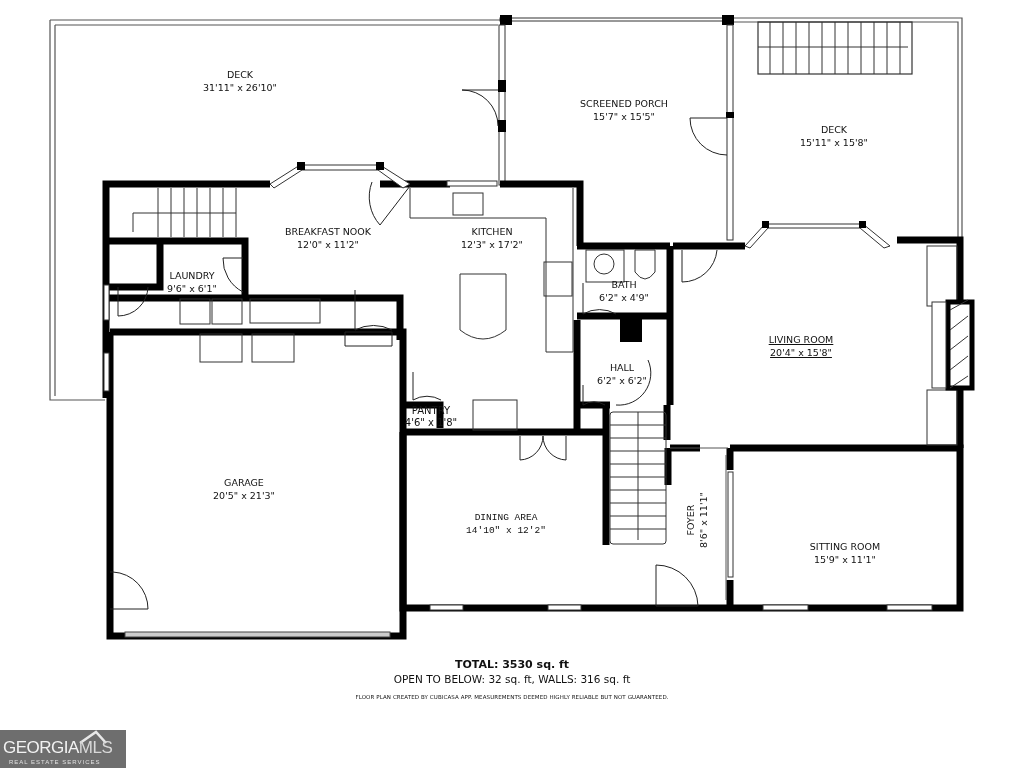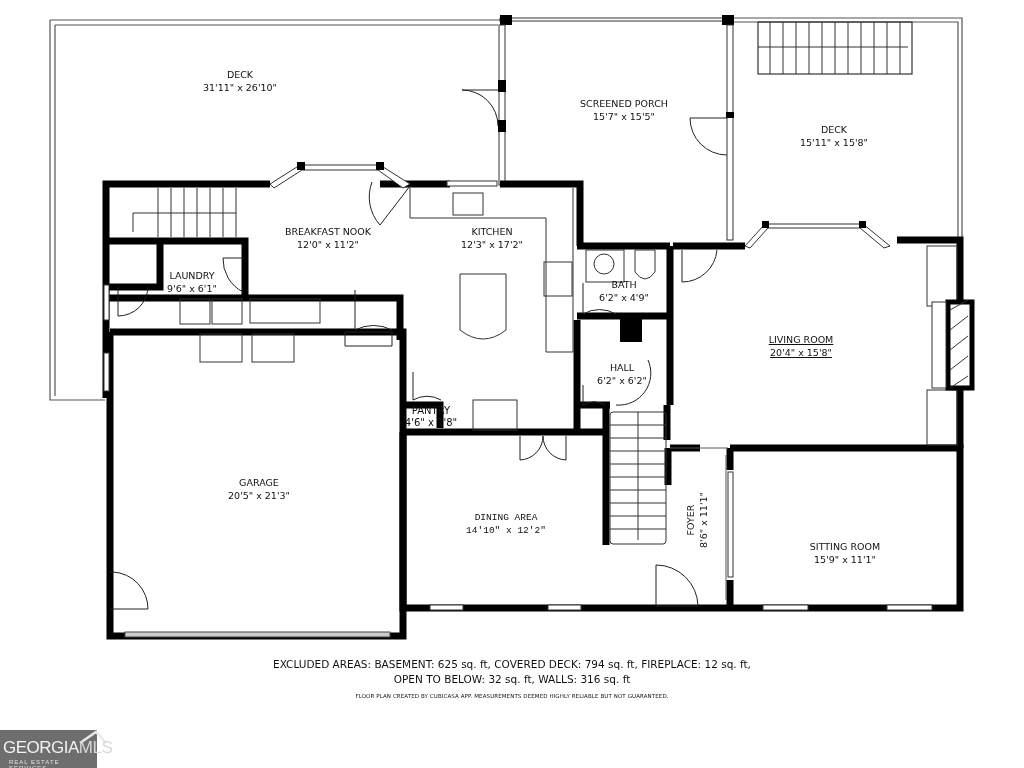--- a/index.html
+++ b/index.html
@@ -5,21 +5,21 @@
   html, body { margin:0; padding:0; background:#ffffff; }
   body { width:1024px; height:768px; position:relative; overflow:hidden; font-family:"Liberation Sans", sans-serif; }
   #plan { position:absolute; left:0; top:0; }
   .room-label { position:absolute; text-align:center; font-family:"DejaVu Sans", sans-serif; font-size:9.5px; color:#111; line-height:13px; white-space:nowrap; transform:translateX(-50%); }
   .room-label .nm, .room-label .dm { display:block; }
   .rot { transform:translate(-50%,-50%) rotate(-90deg); }
   #summary { position:absolute; left:0; top:657px; width:1024px; text-align:center; font-family:"DejaVu Sans", sans-serif; color:#111; }
   #summary .total { font-weight:bold; font-size:11px; line-height:15px; }
   #summary .line { font-size:10.5px; line-height:14.5px; }
   #summary .disclaimer { font-size:5.5px; line-height:8px; margin-top:6px; letter-spacing:0.1px; }
-  #logo { position:absolute; left:0; top:730px; width:97px; height:38px; background:#6e6e6e; color:#f2f2f2; }
+  #logo { position:absolute; left:0; top:730px; width:126px; height:38px; background:#6e6e6e; color:#f2f2f2; }
   #logo .brand { position:absolute; left:3px; top:8px; font-size:17px; letter-spacing:-0.5px; font-family:"Liberation Sans", sans-serif; }
   #logo .brand .mls { color:#d8d8d8; }
   #logo .sub { position:absolute; left:9px; top:29px; font-size:6px; letter-spacing:1px; color:#e0e0e0; }
   #logo .roof { position:absolute; left:78px; top:0px; }
 </style>
 </head>
 <body>
 
 <svg id="plan" width="1024" height="650" viewBox="0 0 1024 650" xmlns="http://www.w3.org/2000/svg">
   <g fill="none" stroke="#555" stroke-width="1.2">
@@ -222,39 +222,39 @@
   <span class="dm">20'4" x 15'8"</span>
 </div>
 <div class="room-label" style="left:622px; top:361px;">
   <span class="nm">HALL</span>
   <span class="dm">6'2" x 6'2"</span>
 </div>
 <div class="room-label" style="left:431px; top:405px; font-size:10px; line-height:12px;">
   <span class="nm">PANTRY</span>
   <span class="dm">4'6" x 1'8"</span>
 </div>
-<div class="room-label" style="left:259px; top:476px;">
+<div class="room-label" style="left:244px; top:476px;">
   <span class="nm">GARAGE</span>
   <span class="dm">20'5" x 21'3"</span>
 </div>
 <div class="room-label" style="left:506px; top:511px;font-family:Liberation Mono, monospace;">
   <span class="nm">DINING AREA</span>
   <span class="dm">14'10" x 12'2"</span>
 </div>
 <div class="room-label rot" style="left:697px; top:520px;">
   <span class="nm">FOYER</span>
   <span class="dm">8'6" x 11'1"</span>
 </div>
 <div class="room-label" style="left:845px; top:540px;">
   <span class="nm">SITTING ROOM</span>
   <span class="dm">15'9" x 11'1"</span>
 </div>
 
 <div id="summary">
-  <div class="line">EXCLUDED AREAS: BASEMENT: 625 sq. ft, COVERED DECK: 794 sq. ft, FIREPLACE: 12 sq. ft,</div>
+  <div class="total">TOTAL: 3530 sq. ft</div>
   <div class="line">OPEN TO BELOW: 32 sq. ft, WALLS: 316 sq. ft</div>
   <div class="disclaimer">FLOOR PLAN CREATED BY CUBICASA APP. MEASUREMENTS DEEMED HIGHLY RELIABLE BUT NOT GUARANTEED.</div>
 </div>
 
 <div id="logo">
   <svg class="roof" width="30" height="14" viewBox="0 0 30 14">
     <path d="M2 13 L18 2 L28 13" fill="none" stroke="#e8e8e8" stroke-width="2.5"></path>
   </svg>
   <div class="brand"><span>GEORGIA</span><span class="mls">MLS</span></div>
   <div class="sub">REAL ESTATE SERVICES</div>

